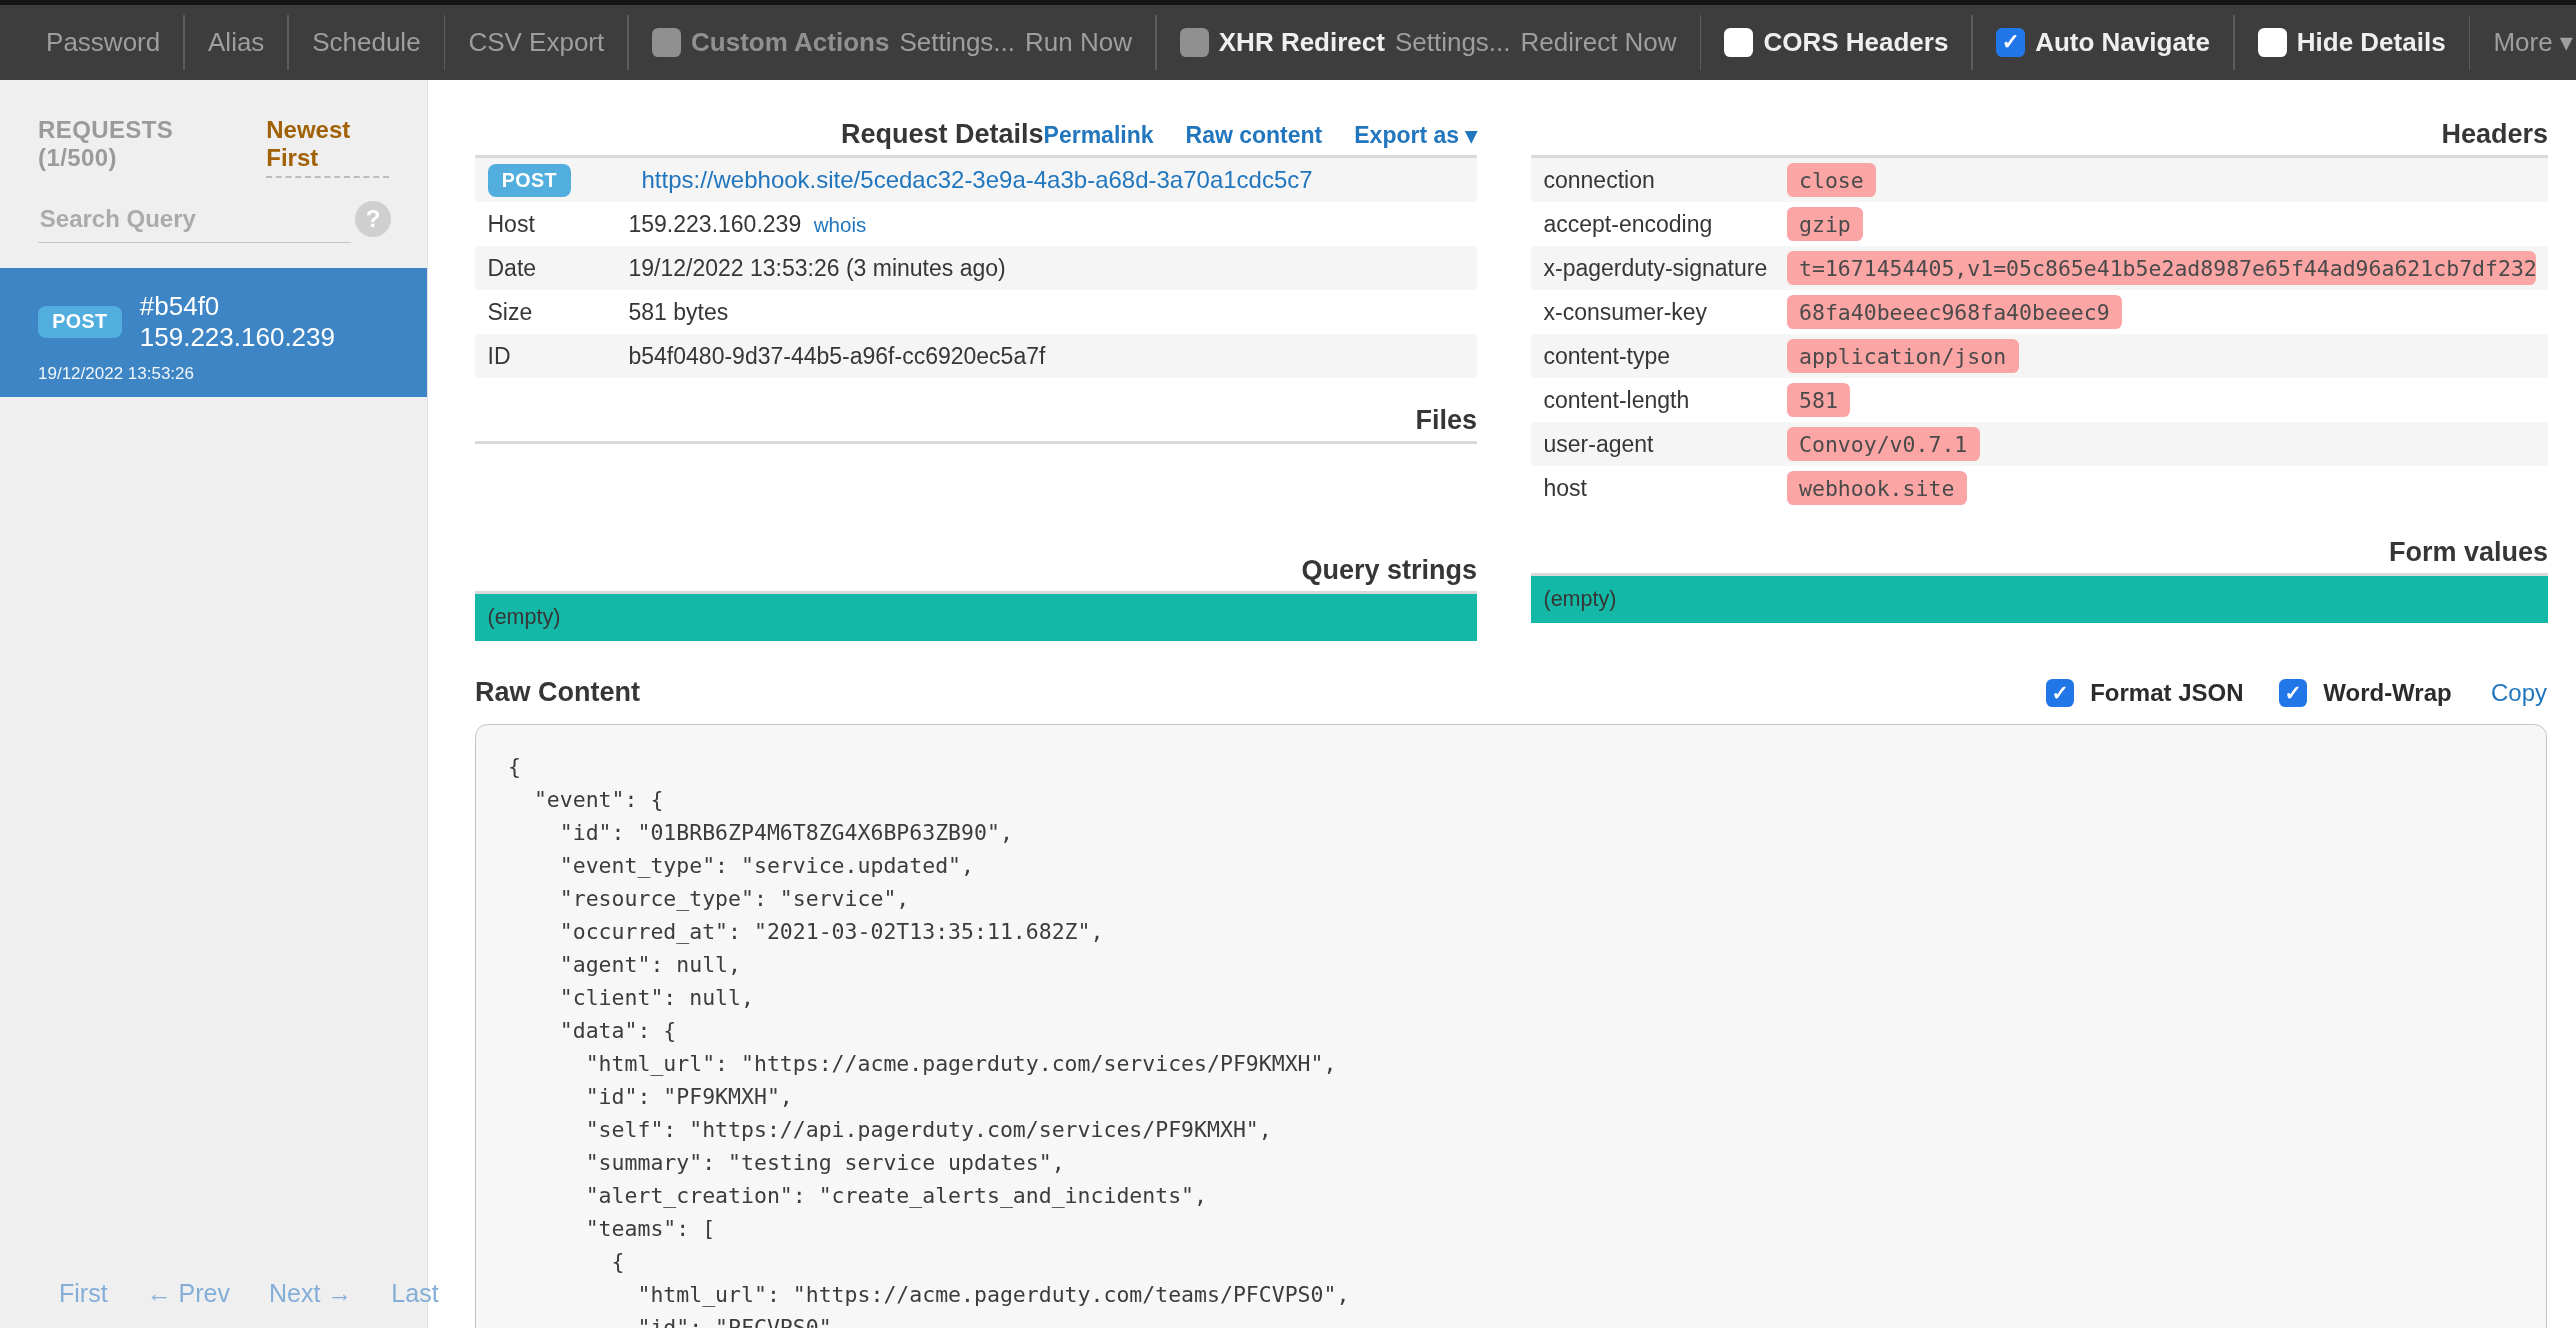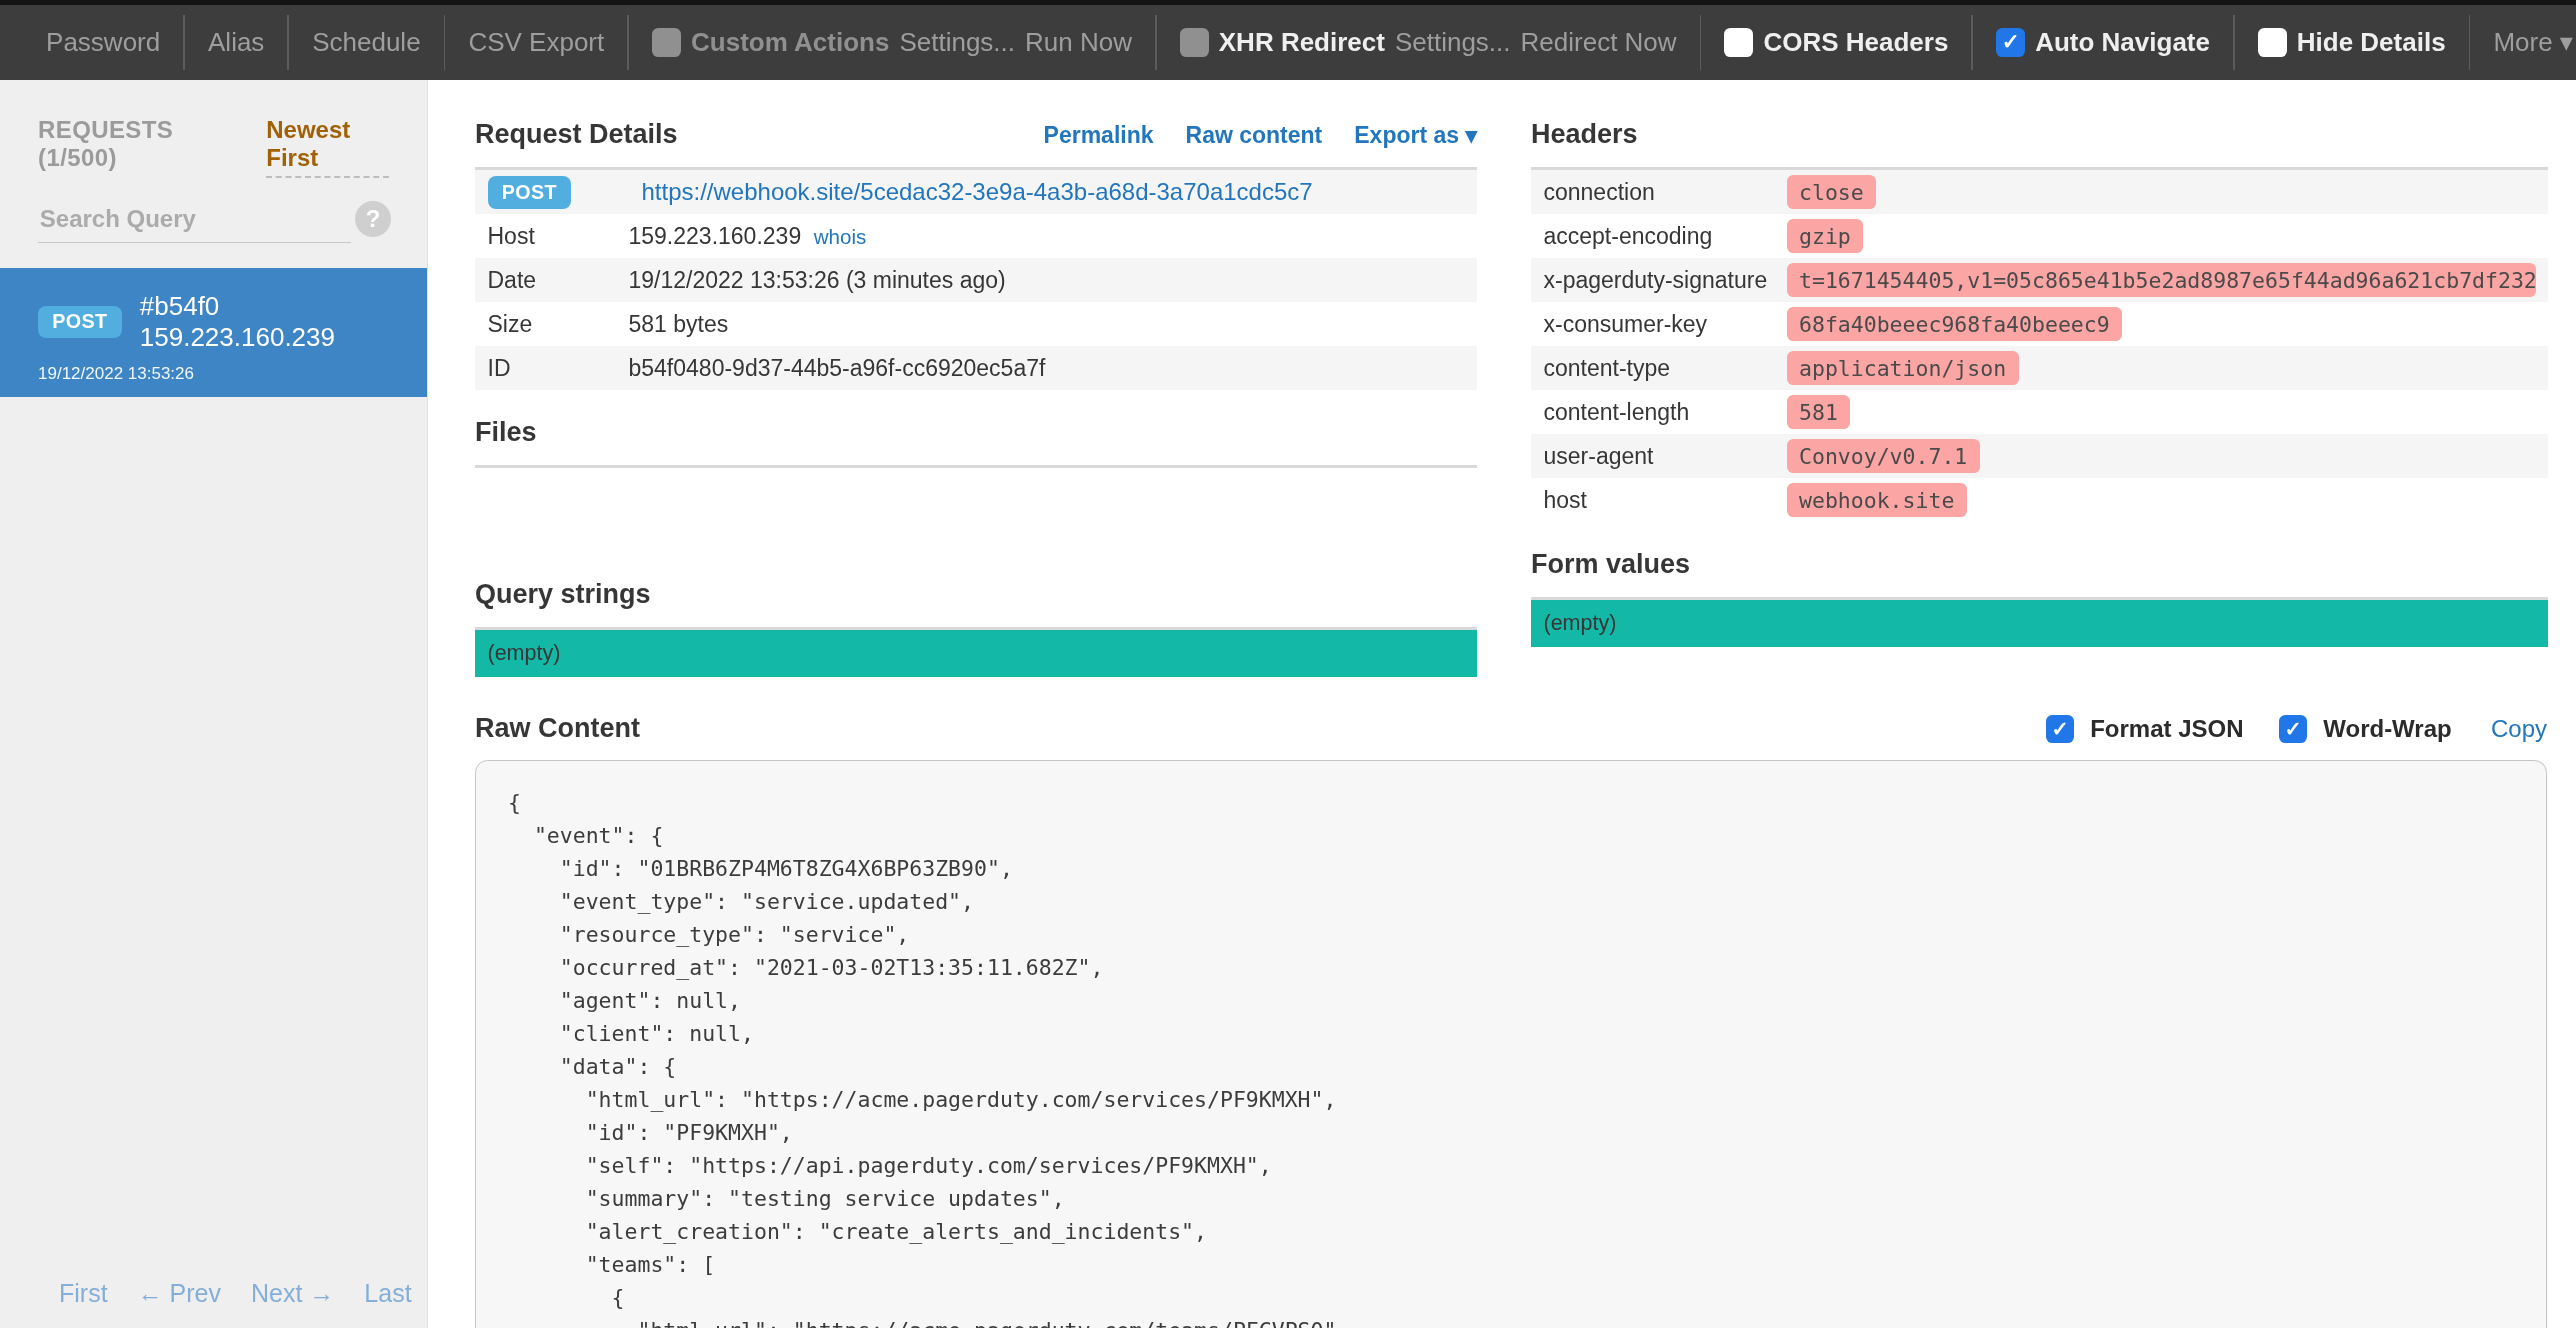--- a/index.html
+++ b/index.html
@@ -33,28 +33,28 @@
   .sort-toggle { font-size:24px; font-weight:700; color:#a16207; border-bottom:2.7px dashed #bdbdbd; padding-bottom:3.6px; cursor:pointer; }
   .search-row { padding:21.5px 38px 0 38px; position:relative; }
   .search-input { width:313px; background:transparent; border:none; border-bottom:1.8px solid #c6c6c6; font-family:"Liberation Sans", sans-serif; font-size:24px; font-weight:700; color:#555; padding:5.4px 1.8px 9px 1.8px; outline:none; }
   .search-input::placeholder { color:#ababab; }
   .help-icon { position:absolute; right:36px; top:23px; width:36px; height:36px; border-radius:50%; background:#cfcfcf; color:#ffffff; font-size:24px; font-weight:700; display:flex; align-items:center; justify-content:center; cursor:pointer; }
   .request-item { margin-top:25px; width:100%; height:129px; background:#3d85c4; color:#ffffff; padding:23px 27px 0 38px; cursor:pointer; }
   .ri-line1 { display:flex; align-items:center; gap:18px; }
   .method-badge { background:#52aede; color:#ffffff; font-size:19.7px; font-weight:700; letter-spacing:0.4px; padding:6.3px 14.3px; border-radius:8px; line-height:1; }
   .ri-title { font-size:26px; }
   .ri-time { font-size:17px; margin-top:10.7px; color:#f2f7fc; }
-  .pagination { position:absolute; bottom:19.7px; left:0; width:100%; display:flex; gap:30px; padding-left:59px; }
+  .pagination { position:absolute; bottom:19.7px; left:0; width:100%; display:flex; gap:39px; padding-left:59px; }
   .page-link { color:#84aed8; font-size:25px; cursor:pointer; white-space:nowrap; }
 
   
   .main { flex:1; background:#ffffff; padding:39px 29px 0 47px; min-width:0; }
   .columns { display:grid; grid-template-columns:1002px 1017px; column-gap:54px; align-items:start; }
 
-  .sec-head { display:flex; align-items:baseline; justify-content:space-between; border-bottom:3.6px solid #d9d9d9; padding-bottom:17px; }
+  .sec-head { display:flex; align-items:baseline; justify-content:flex-end; border-bottom:3.6px solid #d9d9d9; padding-bottom:5px; }
   .sec-head h4 { font-size:27px; font-weight:700; color:#363636; }
   .sec-head.sub { margin-top:27px; }
   .sec-head.qs-head { margin-top:79px; }
   .sec-head.fv-head { margin-top:27px; }
   .sec-links { display:flex; gap:32px; }
   .link { color:#2276bd; cursor:pointer; text-decoration:none; }
   .sec-links .link { font-size:23px; font-weight:700; }
 
   .tbl .trow { display:flex; align-items:center; min-height:44px; padding:0 12.5px; font-size:23px; }
   .tbl .trow:nth-child(odd) { background:#f5f5f5; }

